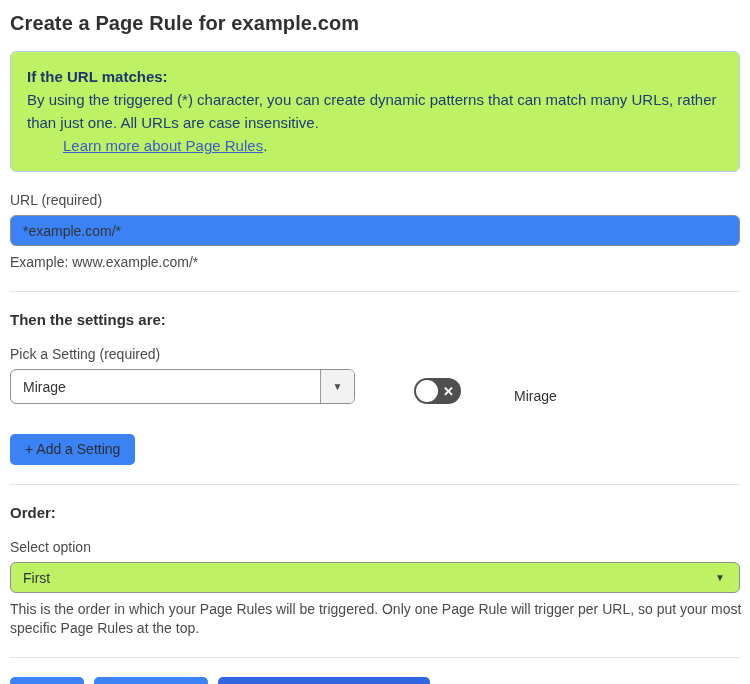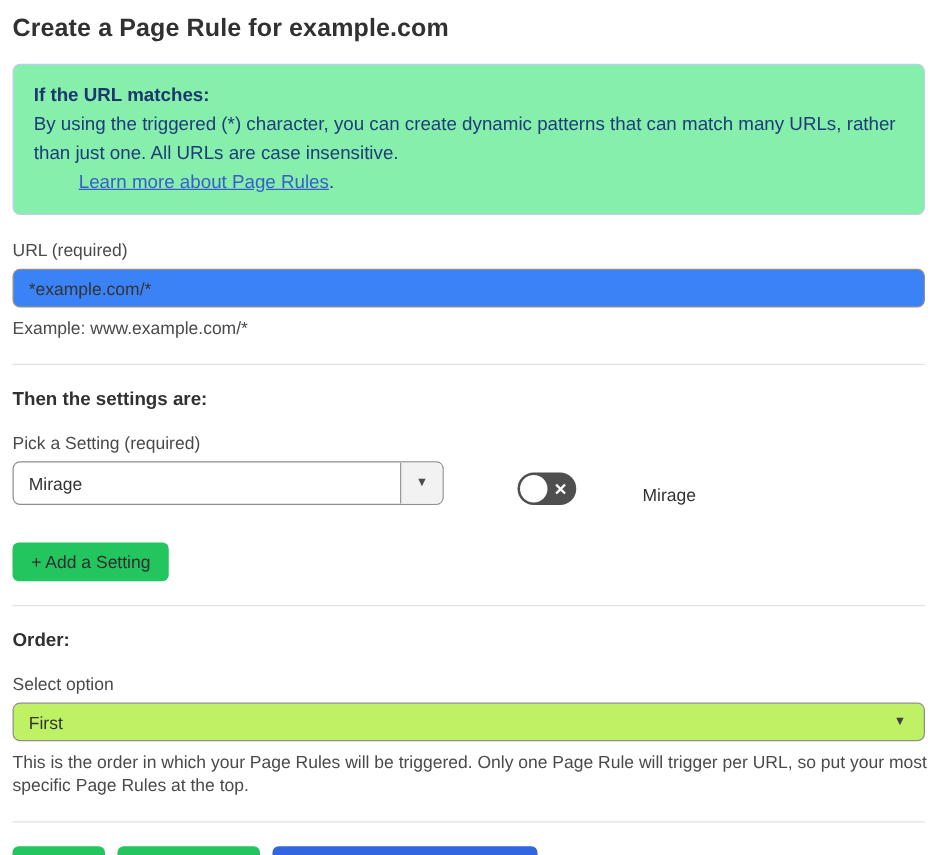--- a/index.html
+++ b/index.html
@@ -15,21 +15,21 @@
 
   .page-title {
     font-size: 20px;
     font-weight: bold;
     color: #313131;
     margin: 2px 0 16px 0;
     letter-spacing: 0.1px;
   }
 
   .info-box {
-    background: #86efac;
+    background: #bef264;
     border: 1px solid #b9cfef;
     border-radius: 6px;
     padding: 13px 16px 14px 16px;
     margin-bottom: 20px;
     color: #1e3c78;
     font-size: 15px;
     line-height: 23px;
   }
   .info-box .info-heading { font-weight: bold; color: #1b376e; }
   .info-box a.info-link {
@@ -148,21 +148,21 @@
   .btn {
     display: inline-block;
     border: none;
     border-radius: 5px;
     font-family: "Liberation Sans", sans-serif;
     font-size: 14px;
     padding: 8px 15px;
     cursor: pointer;
     line-height: 15px;
   }
-  .btn-gray { background: #22c55e; color: #2e2e2e; }
+  .btn-gray { background: #3b82f6; color: #2e2e2e; }
   .btn-blue { background: #3166e0; color: #ffffff; padding: 8px 18px; }
 
   .add-setting-btn { margin-top: 30px; }
 
   .order-select {
     width: 730px;
     height: 31px;
     border: 1px solid #8f8f8f;
     border-radius: 6px;
     background: #bef264;

